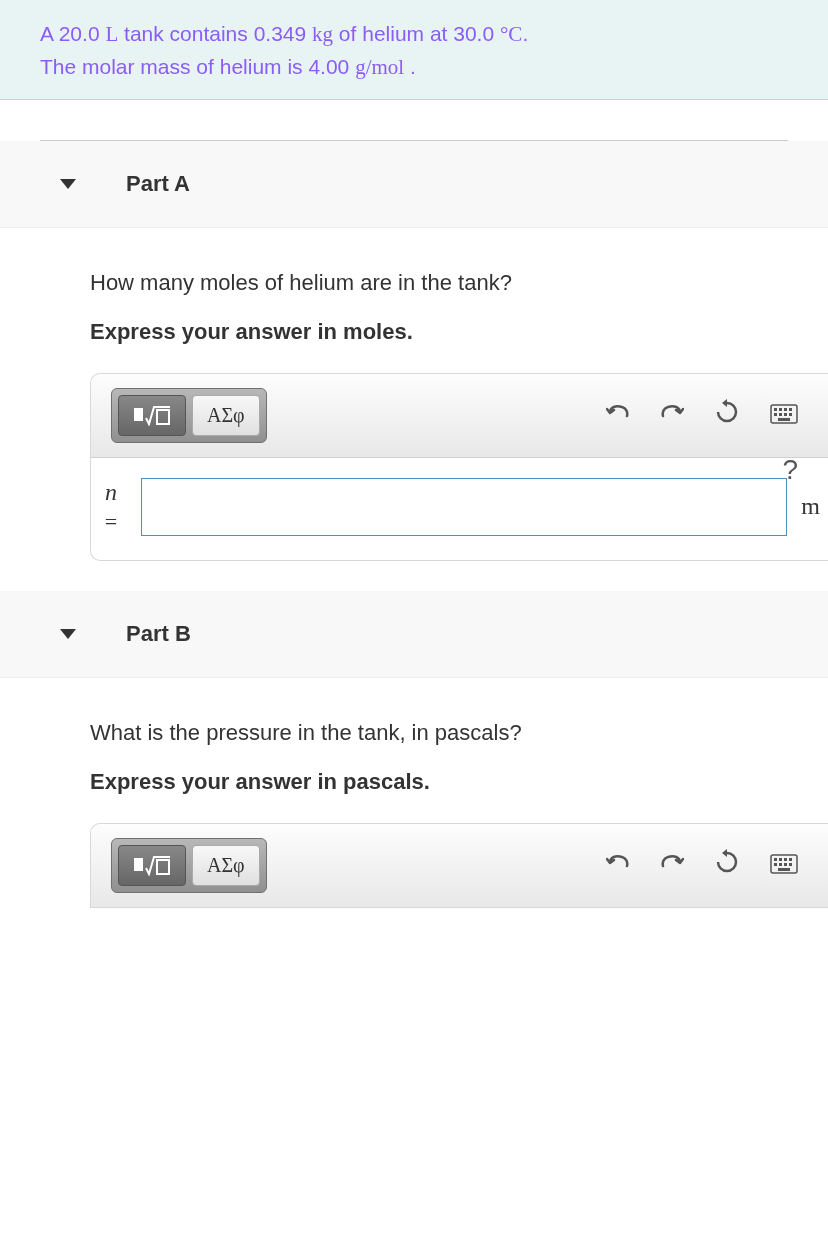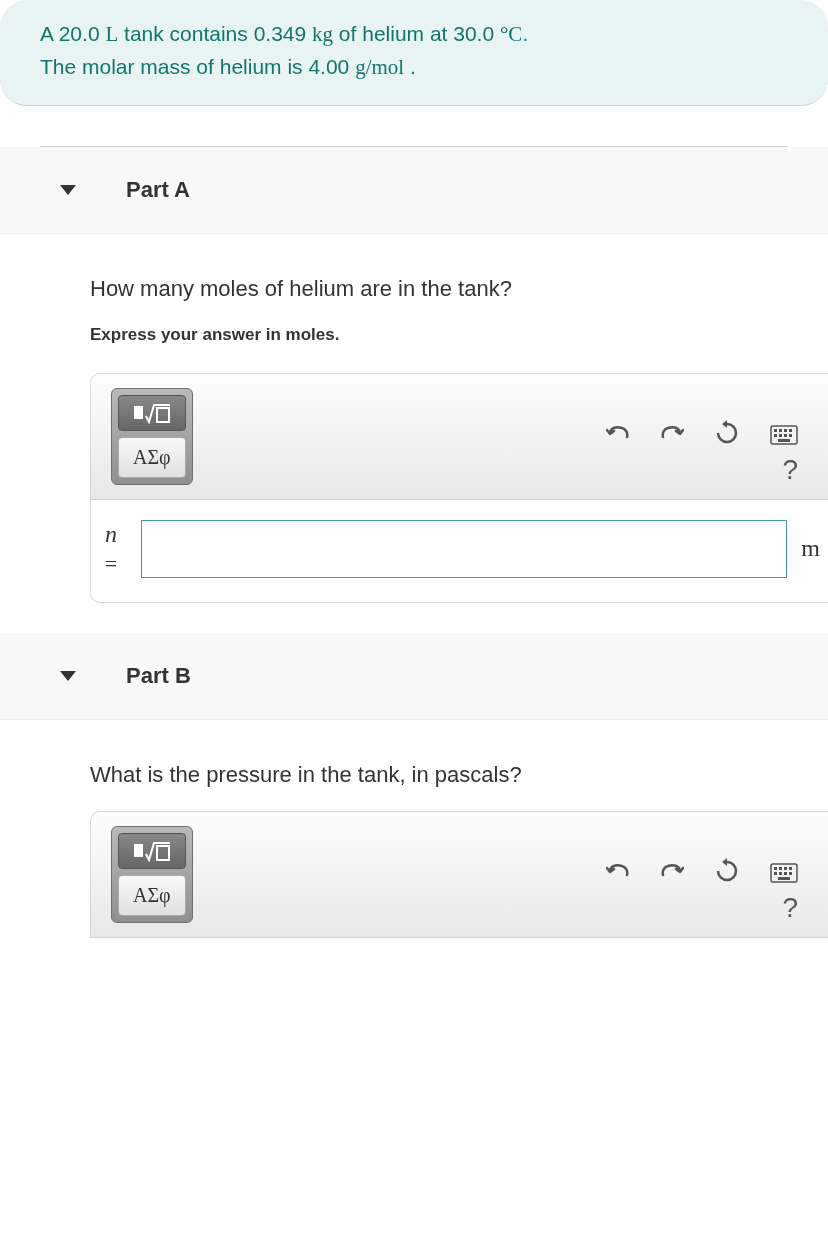--- a/index.html
+++ b/index.html
@@ -1,28 +1,28 @@
 <!DOCTYPE html>
 <html><head>
 <meta charset="utf-8">
 <style>
 * { box-sizing: border-box; margin: 0; padding: 0; }
 body { font-family: Arial, Helvetica, sans-serif; font-size: 21px; color: #333; background: #fff; width: 828px; }
-.problem-statement { background: #e8f4f4; padding: 18px 40px 22px 40px; color: #0f766e; line-height: 1.5; border-bottom: 1px solid #d0d0d0; border-radius: 27px; }
+.problem-statement { background: #e8f4f4; padding: 18px 40px 16px 40px; color: #8b5cf6; line-height: 1.5; border-bottom: 1px solid #d0d0d0; }
 .math { font-family: 'Times New Roman', serif; }
 .section-divider { border-top: 1px solid #ccc; margin: 40px 40px 0 40px; }
 .part-header { display: flex; align-items: center; padding: 30px 40px 30px 60px; background: #f8f8f8; border-bottom: 1px solid #eee; }
 .caret-down { width: 0; height: 0; border-left: 8px solid transparent; border-right: 8px solid transparent; border-top: 10px solid #333; margin-right: 28px; }
 .part-title { font-weight: bold; font-size: 22px; margin-left: 22px; }
 .part-body { padding: 40px 0 30px 90px; }
 .question-text { color: #333; margin-bottom: 20px; font-size: 22px; line-height: 1.4; }
-.instruction { font-weight: bold; margin-bottom: 28px; font-size: 17px; }
+.instruction { font-weight: bold; margin-bottom: 28px; font-size: 22px; }
 .answer-box { border: 1px solid #d8d8d8; border-radius: 10px 0 0 10px; padding: 0; margin-left: 0; position: relative; border-right: none; }
 .toolbar { background: linear-gradient(#fdfdfd, #e8e8e8); border-bottom: 1px solid #d0d0d0; border-radius: 10px 0 0 0; padding: 14px 20px; display: flex; align-items: center; gap: 10px; }
-.tb-group { display: flex; flex-direction: column; gap: 6px; background: linear-gradient(#b8b8b8, #909090); border-radius: 6px; padding: 6px; border: 1px solid #707070; }
+.tb-group { display: flex; flex-direction: row; gap: 6px; background: linear-gradient(#b8b8b8, #909090); border-radius: 6px; padding: 6px; border: 1px solid #707070; }
 .tb-btn-active { background: linear-gradient(#888, #666); border: 1px solid #555; border-radius: 4px; padding: 6px 14px; color: #fff; display: flex; align-items: center; gap: 4px; font-size: 18px; }
 .tb-btn { background: linear-gradient(#f8f8f8, #e0e0e0); border: 1px solid #aaa; border-radius: 4px; padding: 8px 14px; color: #333; font-size: 20px; font-family: 'Times New Roman', serif; }
 .tb-spacer { flex: 1; }
 .tb-icon { color: #555; font-size: 26px; padding: 0 10px; cursor: pointer; }
 .tb-help { color: #555; font-size: 28px; padding: 6px 16px; font-weight: normal; position: absolute; right: 14px; top: 74px; }
 .input-row { display: flex; align-items: center; padding: 20px 0 24px 0; }
 .var-label { font-family: 'Times New Roman', serif; font-style: italic; font-size: 24px; width: 50px; text-align: center; line-height: 1.2; padding-right: 10px; }
 .var-label .eq { font-style: normal; font-size: 22px; }
 .answer-input { flex: 1; border: 1px solid #4a90c0; height: 58px; font-size: 20px; padding: 0 10px; }
 .unit-label { font-family: 'Times New Roman', serif; font-size: 24px; padding: 0 8px 0 14px; }
@@ -107,20 +107,21 @@
 
 </div>
 
 <div class="part-header">
   <div class="caret-down"></div>
   <div class="part-title">Part B</div>
 </div>
 
 <div class="part-body" style="padding-bottom:0;">
   <div class="question-text">What is the pressure in the tank, in pascals?</div>
+  <div class="instruction">Express your answer in pascals.</div>
 
   <div class="answer-box" style="border-radius:10px 0 0 0;">
     <div class="toolbar" style="border-bottom:none;">
       <div class="tb-group">
         <div class="tb-btn-active">
           <svg class="math-svg" viewBox="0 0 38 22">
             <rect x="1" y="4" width="9" height="13" fill="#fff" stroke="none"></rect>
             <path d="M13 14 L16 20 L21 3 L37 3" stroke="#fff" stroke-width="2" fill="none"></path>
             <rect x="24" y="6" width="12" height="14" fill="none" stroke="#fff" stroke-width="2"></rect>
           </svg>

